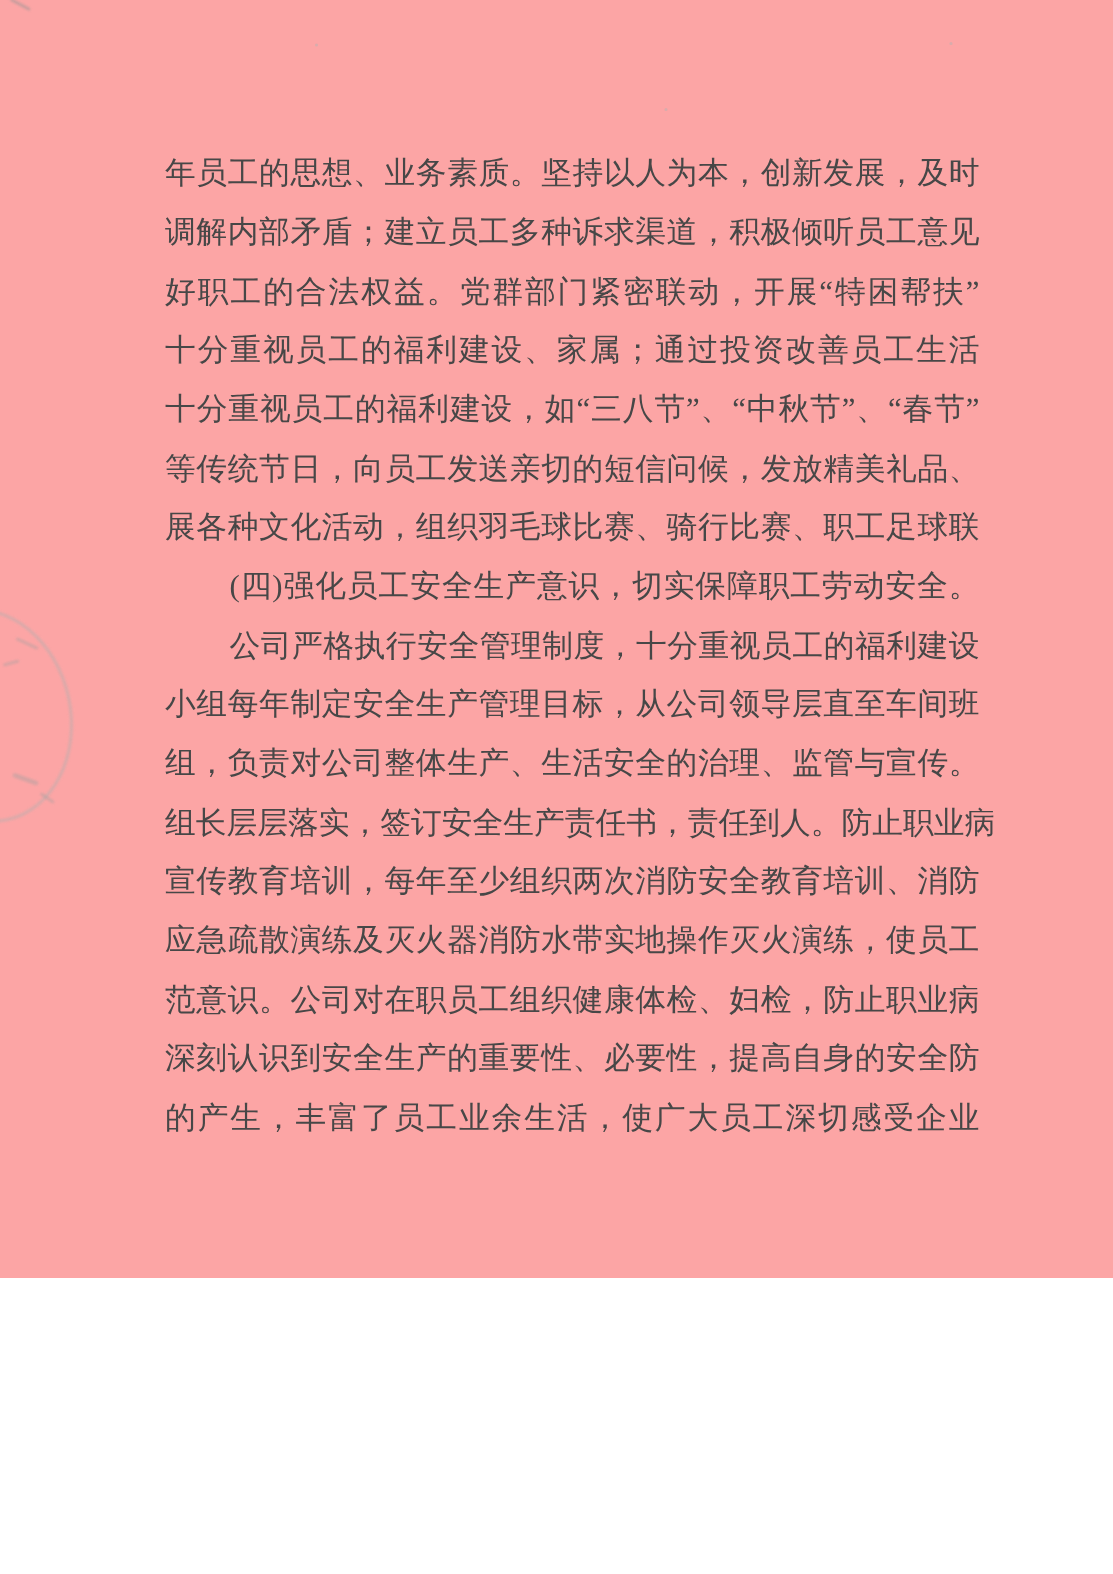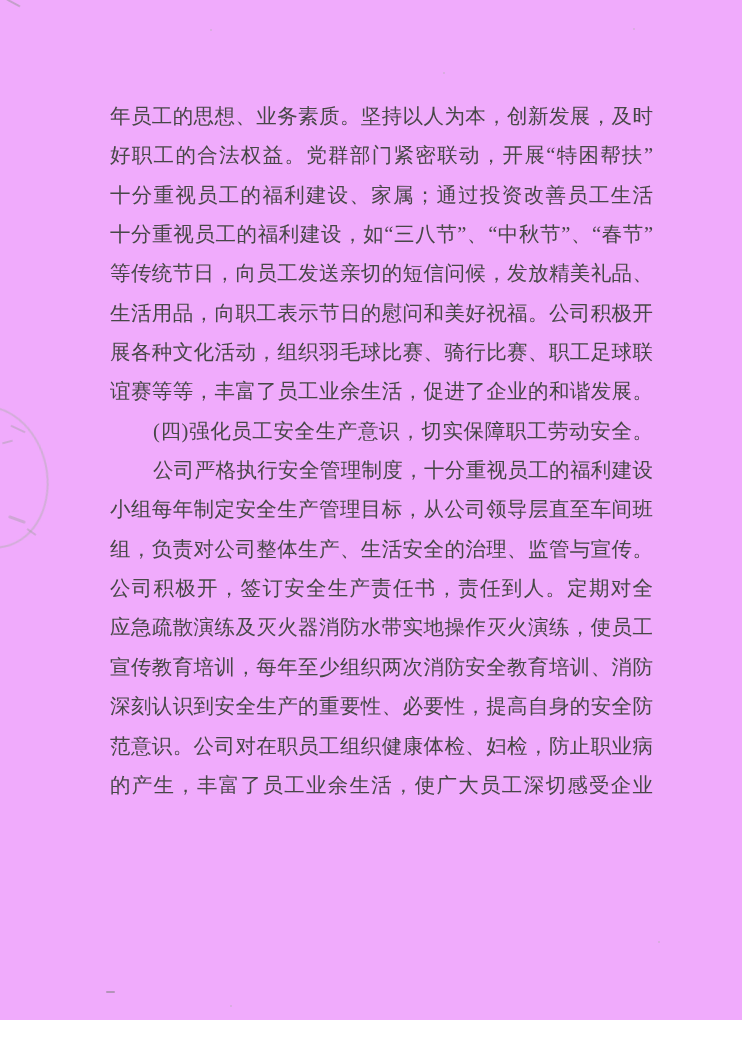--- a/index.html
+++ b/index.html
@@ -3,22 +3,22 @@
 <meta charset="utf-8">
 <style>
   html, body {
     margin: 0;
     padding: 0;
     background: #ffffff;
   }
   .page {
     position: relative;
     width: 742px;
-    height: 1020px;
-    background: #f0abfc;
+    height: 852px;
+    background: #fca5a5;
     overflow: hidden;
     font-family: "Liberation Serif", "DejaVu Serif", serif;
   }
   .text-block {
     position: absolute;
     left: 110px;
     top: 97px;
     width: 543px;
     color: #474747;
     font-size: 20.5px;
@@ -86,31 +86,30 @@
   <div class="smudge corner-tl"></div>
   <div class="smudge dash-bottom"></div>
   <div class="speck p1"></div>
   <div class="speck p2"></div>
   <div class="speck p3"></div>
   <div class="speck p4"></div>
   <div class="speck p5"></div>
 
   <div class="text-block">
       <div class="line">年员工的思想、业务素质。坚持以人为本，创新发展，及时</div>
+      <div class="line">调解内部矛盾；建立员工多种诉求渠道，积极倾听员工意见</div>
       <div class="line">好职工的合法权益。党群部门紧密联动，开展“特困帮扶”</div>
       <div class="line">十分重视员工的福利建设、家属；通过投资改善员工生活</div>
       <div class="line">十分重视员工的福利建设，如“三八节”、“中秋节”、“春节”</div>
       <div class="line">等传统节日，向员工发送亲切的短信问候，发放精美礼品、</div>
-      <div class="line">生活用品，向职工表示节日的慰问和美好祝福。公司积极开</div>
       <div class="line">展各种文化活动，组织羽毛球比赛、骑行比赛、职工足球联</div>
-      <div class="line">谊赛等等，丰富了员工业余生活，促进了企业的和谐发展。</div>
       <div class="line indent">(四)强化员工安全生产意识，切实保障职工劳动安全。</div>
       <div class="line indent">公司严格执行安全管理制度，十分重视员工的福利建设</div>
       <div class="line">小组每年制定安全生产管理目标，从公司领导层直至车间班</div>
       <div class="line">组，负责对公司整体生产、生活安全的治理、监管与宣传。</div>
-      <div class="line">公司积极开，签订安全生产责任书，责任到人。定期对全</div>
+      <div class="line">组长层层落实，签订安全生产责任书，责任到人。防止职业病</div>
+      <div class="line">宣传教育培训，每年至少组织两次消防安全教育培训、消防</div>
       <div class="line">应急疏散演练及灭火器消防水带实地操作灭火演练，使员工</div>
-      <div class="line">宣传教育培训，每年至少组织两次消防安全教育培训、消防</div>
+      <div class="line">范意识。公司对在职员工组织健康体检、妇检，防止职业病</div>
       <div class="line">深刻认识到安全生产的重要性、必要性，提高自身的安全防</div>
-      <div class="line">范意识。公司对在职员工组织健康体检、妇检，防止职业病</div>
       <div class="line">的产生，丰富了员工业余生活，使广大员工深切感受企业</div>
     </div>
 </div>
 
 </body></html>

